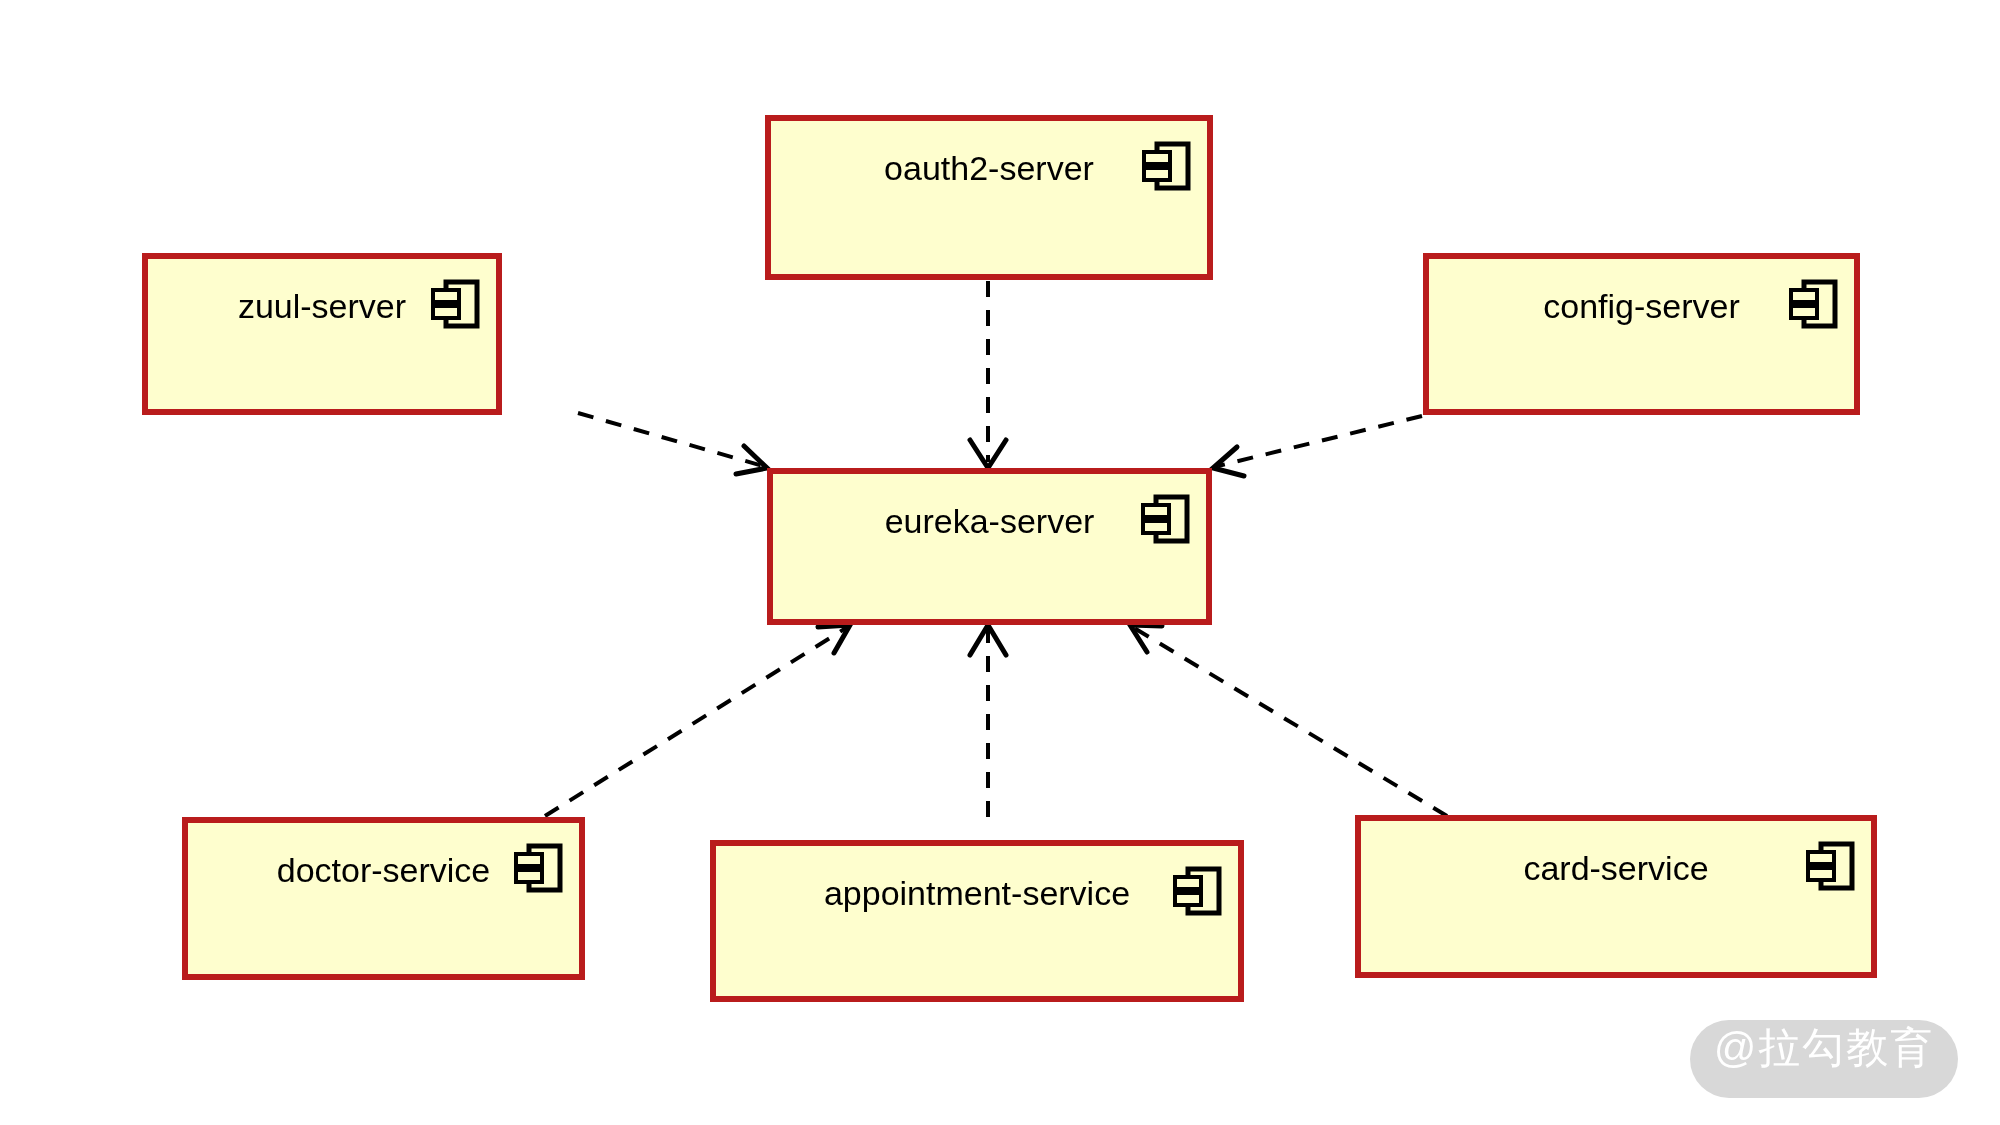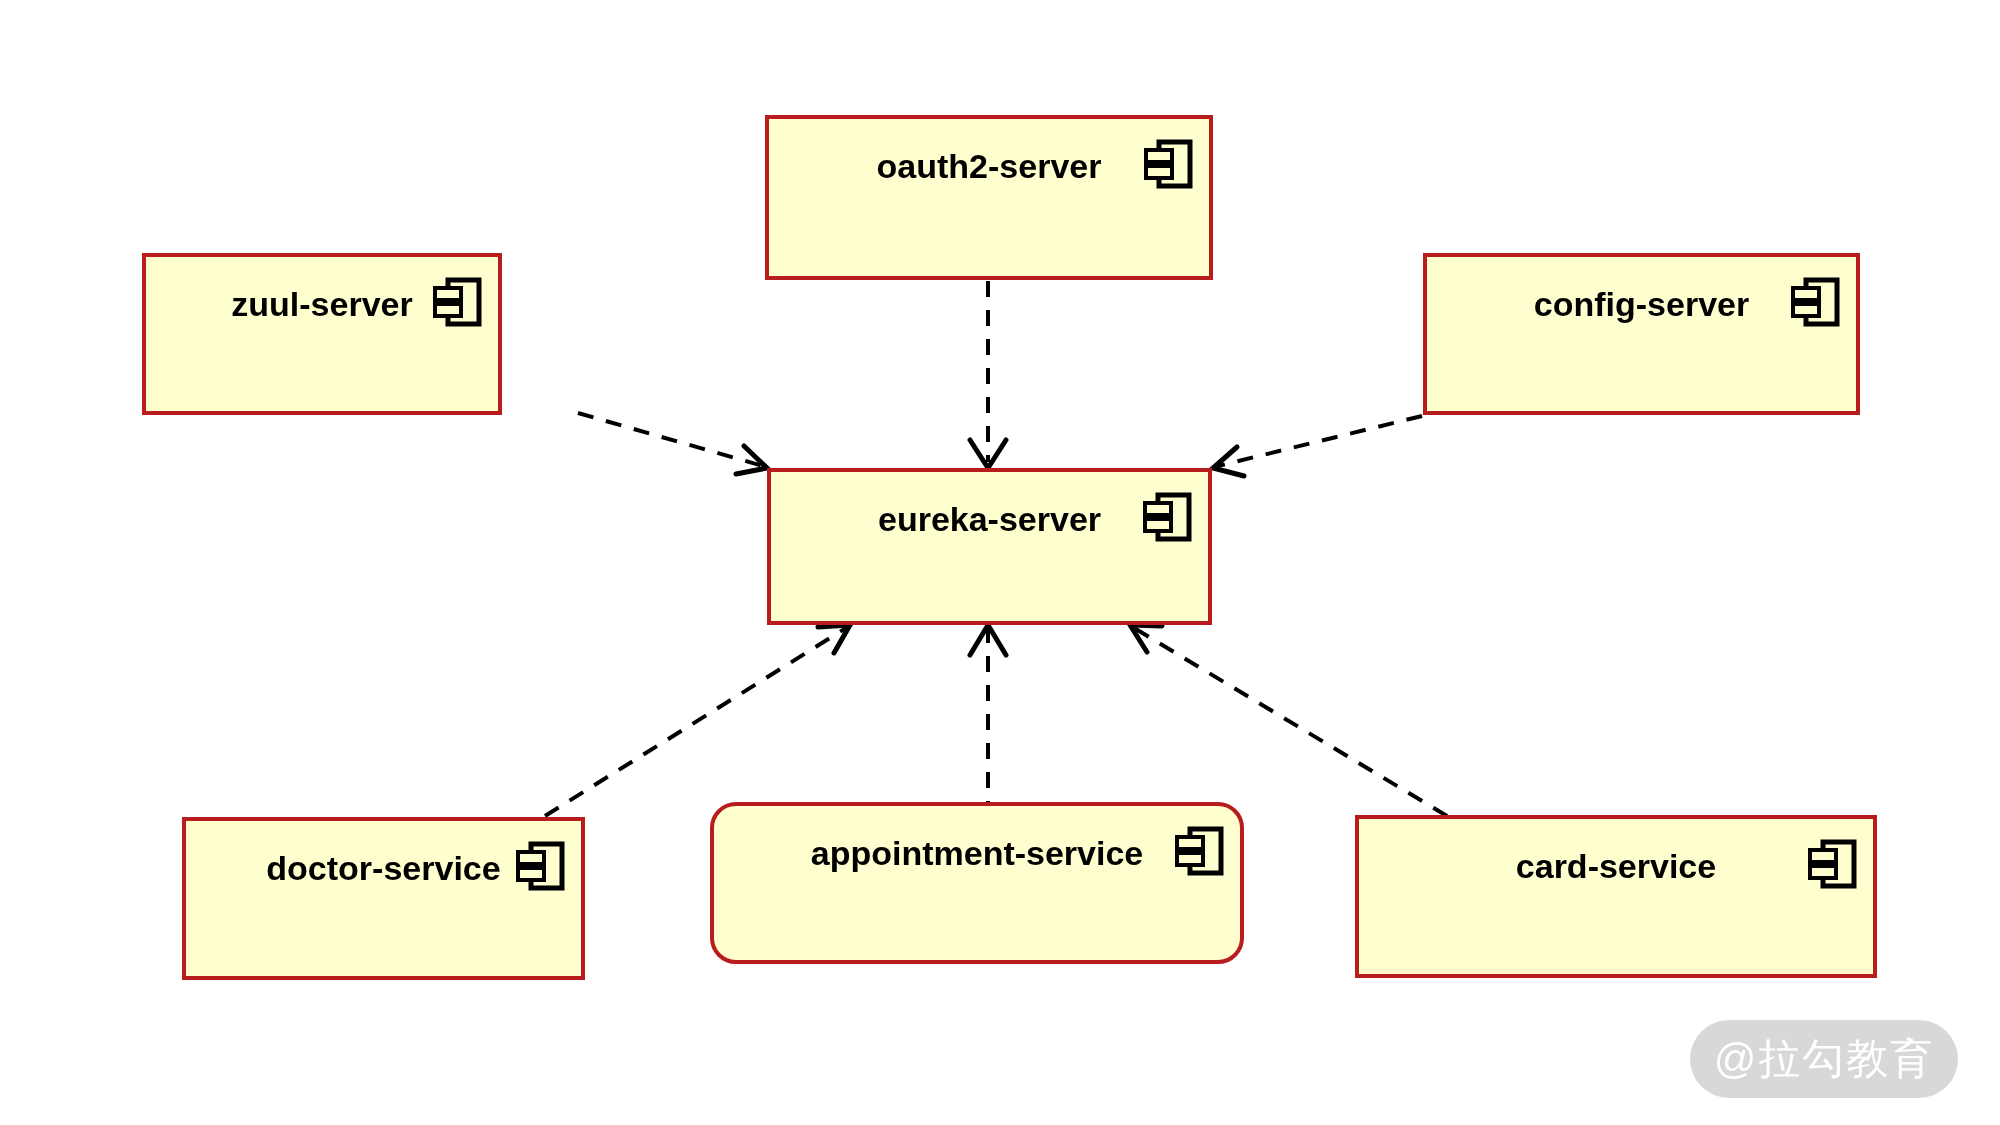--- a/index.html
+++ b/index.html
@@ -29,23 +29,22 @@
   .barb {
     stroke: #000000;
     stroke-width: 5;
     fill: none;
     stroke-linecap: round;
     stroke-linejoin: miter;
   }
   .component {
     position: absolute;
     background: #FEFECE;
-    border: 4px solid #b91c1c;
+    border: 6px solid #b91c1c;
     box-sizing: border-box;
-    font-weight: bold;
   }
   .clabel {
     position: absolute;
     top: 22px;
     left: 0;
     right: 0;
     text-align: center;
     font-size: 34px;
     line-height: 50px;
     color: #000000;
@@ -60,21 +59,20 @@
   }
   .watermark {
     position: absolute;
     left: 1690px;
     top: 1020px;
     width: 268px;
     height: 78px;
     background: #D8D8D8;
     border-radius: 40px;
     display: flex;
-    align-items: center;
     justify-content: center;
   }
   .watermark span {
     color: #FFFFFF;
     font-size: 42px;
     letter-spacing: 2px;
   }
 </style>
 </head>
 <body>
@@ -146,21 +144,21 @@
 
   <div class="component" style="left:182px;top:817px;width:403px;height:163px;">
     <span class="clabel">doctor-service</span>
     <svg class="cicon" viewBox="0 0 50 50">
       <rect x="16" y="3" width="31" height="44" fill="#FEFECE" stroke="#000" stroke-width="5"></rect>
       <rect x="3" y="11" width="26" height="12" fill="#FEFECE" stroke="#000" stroke-width="4"></rect>
       <rect x="3" y="27" width="26" height="12" fill="#FEFECE" stroke="#000" stroke-width="4"></rect>
     </svg>
   </div>
 
-  <div class="component" style="left:710px;top:802px;width:534px;height:162px;border-radius:26px;">
+  <div class="component" style="left:710px;top:840px;width:534px;height:162px;">
     <span class="clabel">appointment-service</span>
     <svg class="cicon" viewBox="0 0 50 50">
       <rect x="16" y="3" width="31" height="44" fill="#FEFECE" stroke="#000" stroke-width="5"></rect>
       <rect x="3" y="11" width="26" height="12" fill="#FEFECE" stroke="#000" stroke-width="4"></rect>
       <rect x="3" y="27" width="26" height="12" fill="#FEFECE" stroke="#000" stroke-width="4"></rect>
     </svg>
   </div>
 
   <div class="component" style="left:1355px;top:815px;width:522px;height:163px;">
     <span class="clabel">card-service</span>

